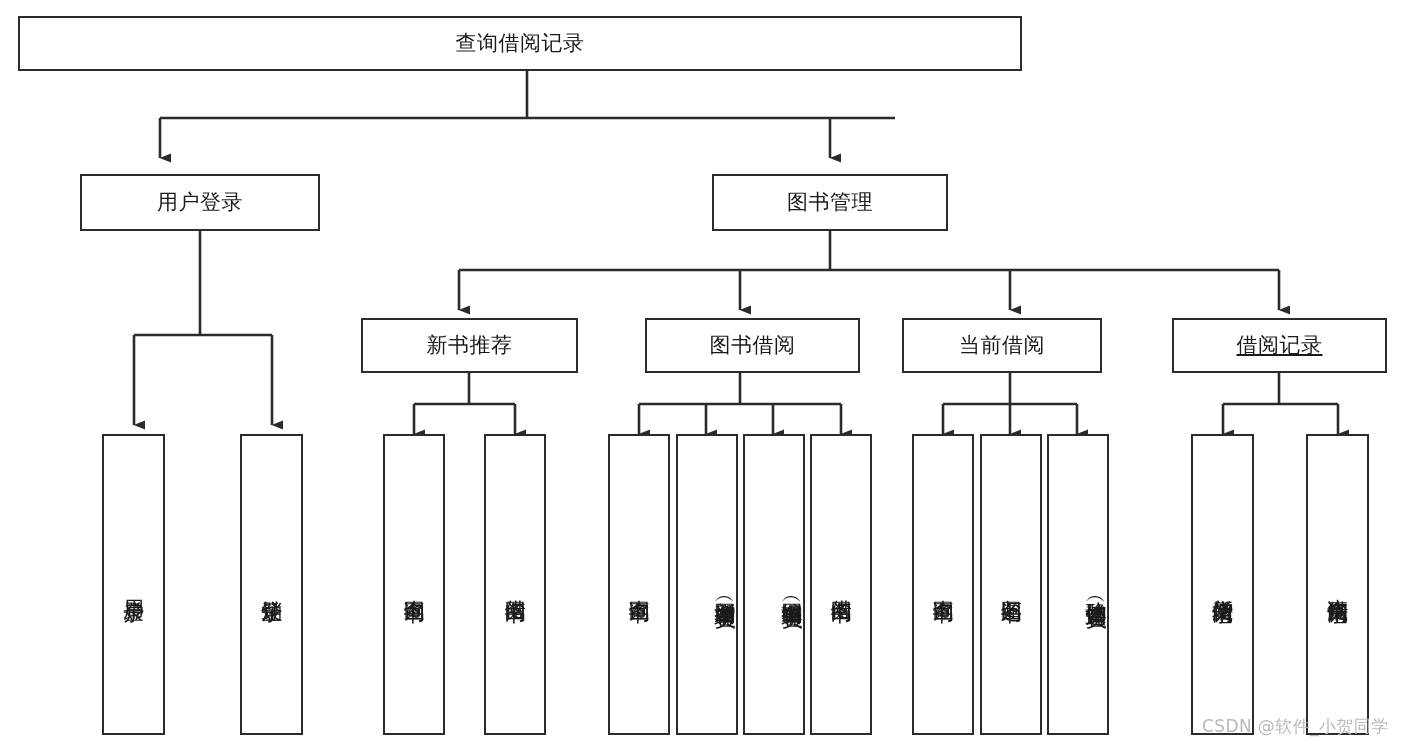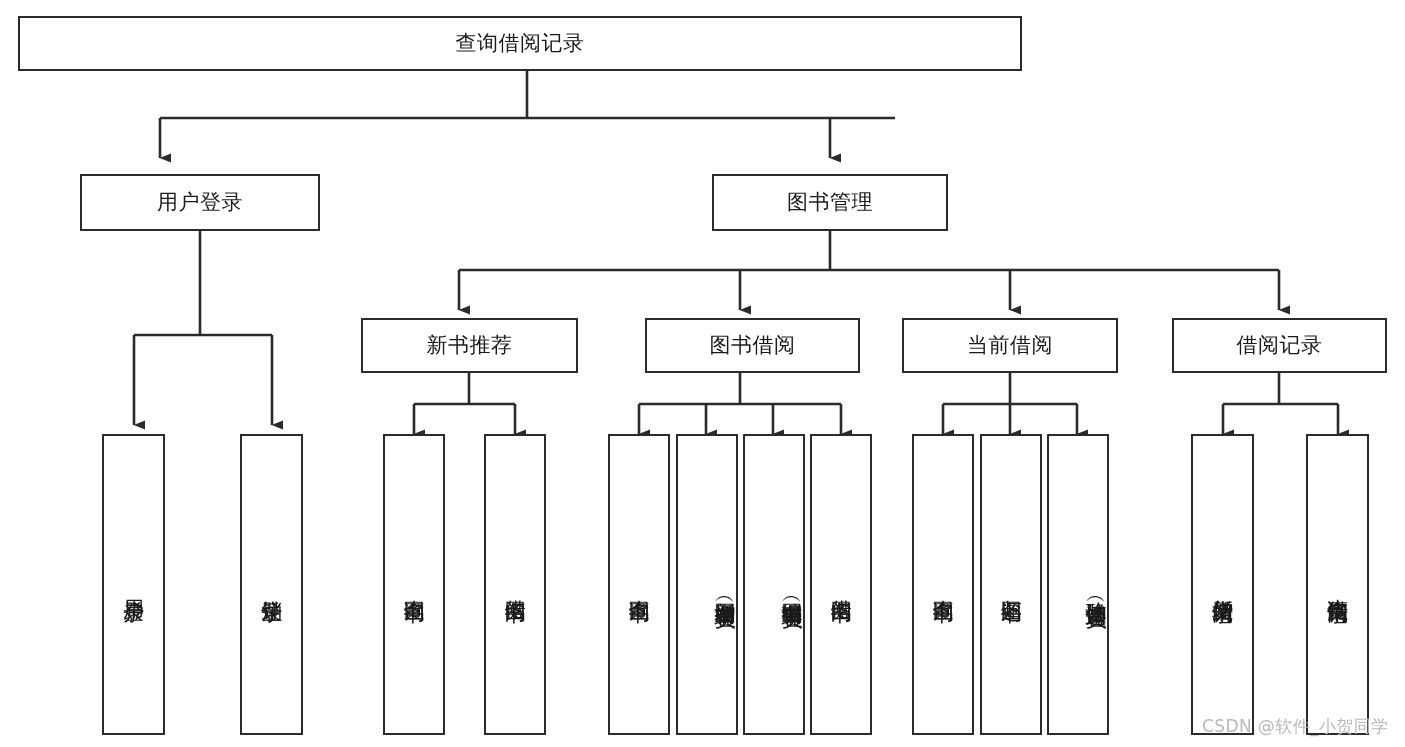--- a/index.html
+++ b/index.html
@@ -137,25 +137,25 @@
   </div>
 
   <div class="node node-h" style="left:361px; top:318px; width:217px; height:55px;">
     <span>新书推荐</span>
   </div>
 
   <div class="node node-h" style="left:633px; top:318px; width:215px; height:55px;margin-left:12px;">
     <span>图书借阅</span>
   </div>
 
-  <div class="node node-h" style="left:902px; top:318px; width:216px; height:55px;">
+  <div class="node node-h" style="left:902px; top:318px; width:200px; height:55px;">
     <span>当前借阅</span>
   </div>
 
-  <div class="node node-h" style="left:1172px; top:318px; width:215px; height:55px;">
+  <div class="node node-h" style="left:1172px; top:318px; width:215px; height:55px;text-decoration:underline;">
     <span>借阅记录</span>
   </div>
 
   <div class="node node-v mid" style="left:102px; top:434px; width:63px; height:301px;">
     <span>用户登录</span>
   </div>
 
   <div class="node node-v mid" style="left:240px; top:434px; width:63px; height:301px;">
     <span>注销登录</span>
   </div>

